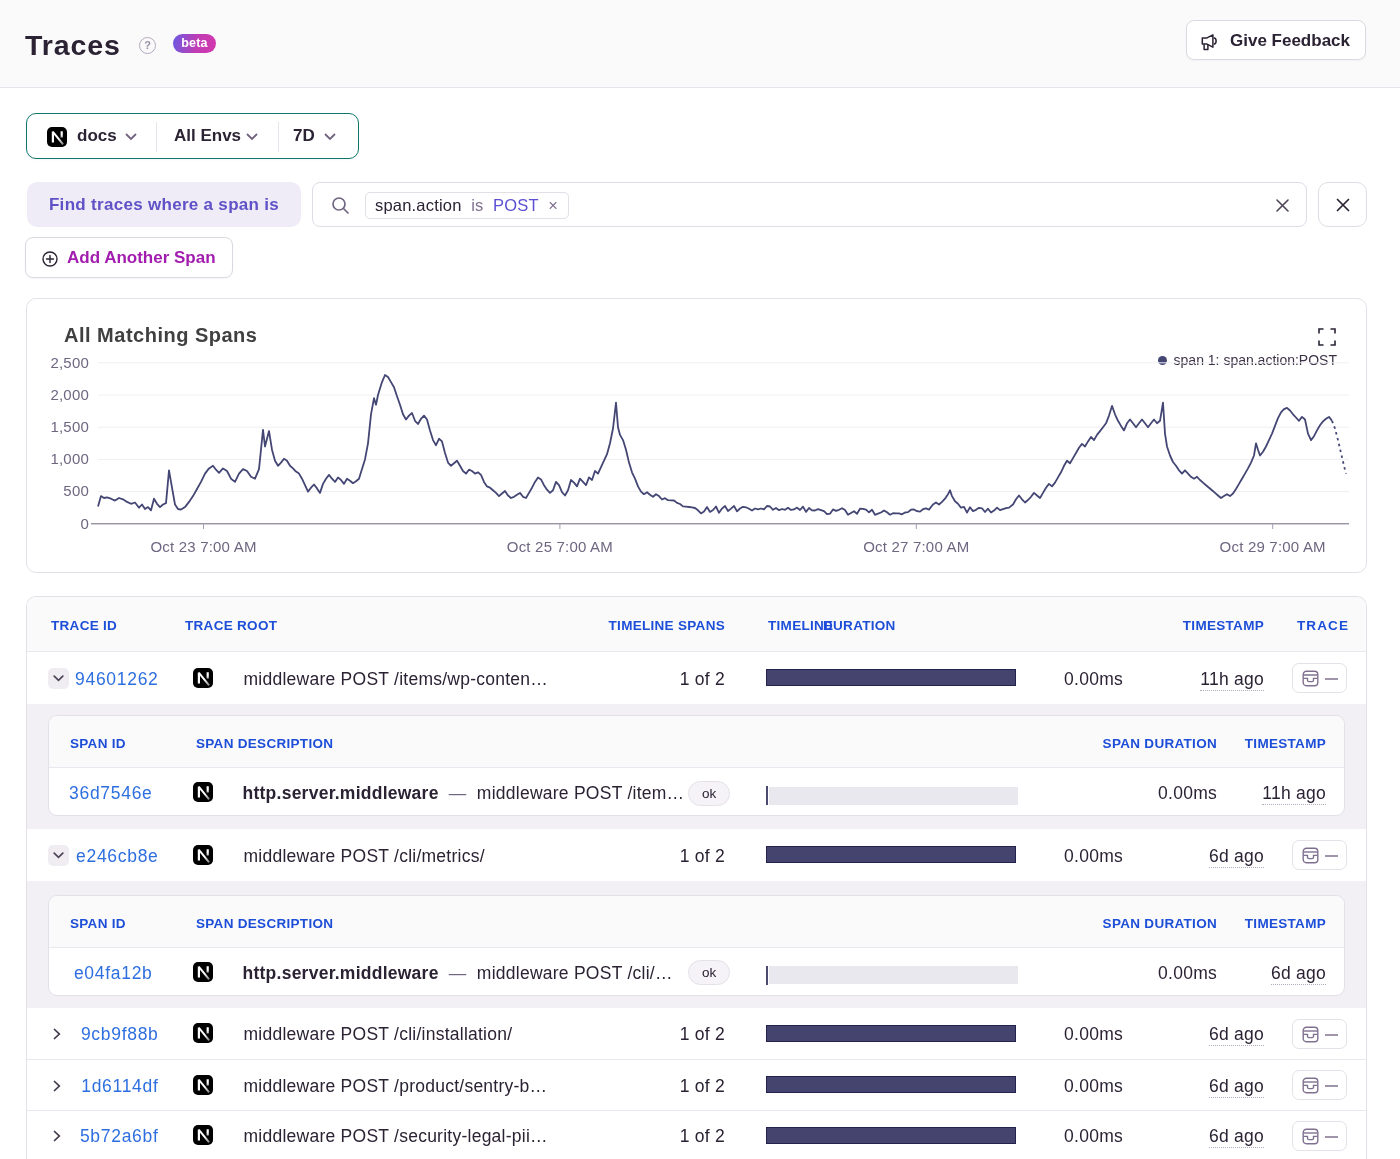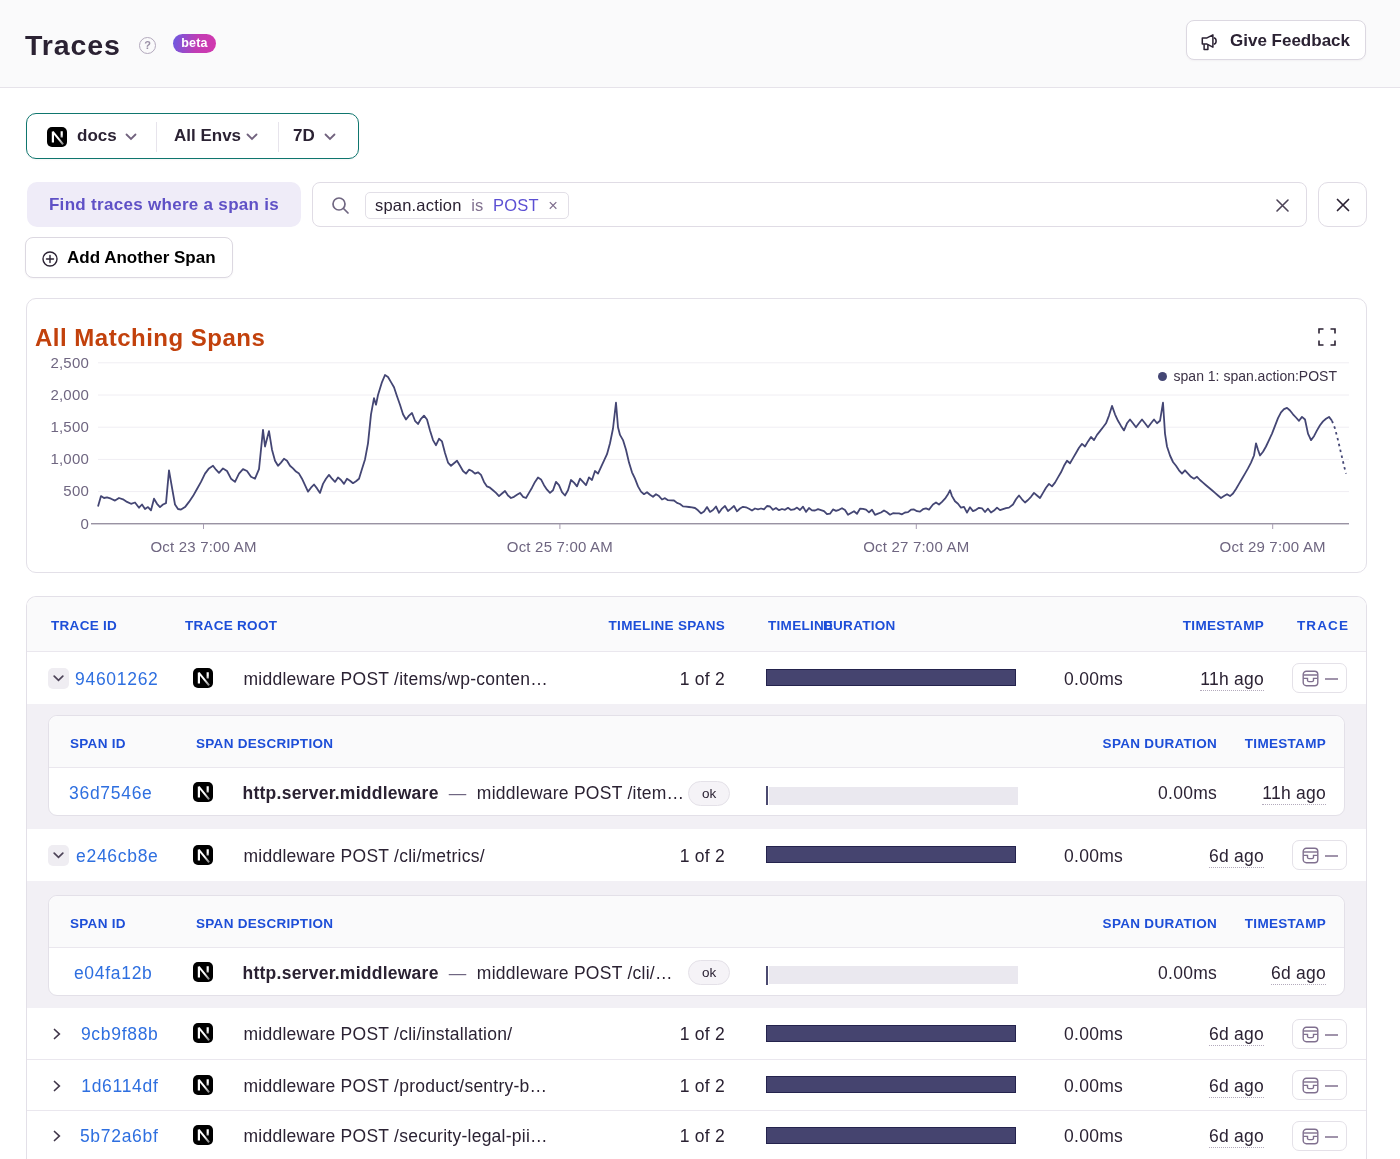--- a/index.html
+++ b/index.html
@@ -23,26 +23,26 @@
 #nlogo1 { position:absolute; left:20px; top:13px; }
 .nlogo { width:20px; height:20px; background:#000; border-radius:5px; position:relative; overflow:hidden; }
 .nlogo svg { position:absolute; left:0; top:0; }
 
 
 #chip { position:absolute; left:27px; top:182px; width:274px; height:45px; background:#efecf8; border-radius:10px; color:#5f51c6; font-size:17px; letter-spacing:0.3px; font-weight:bold; text-align:center; line-height:45px; }
 #search { position:absolute; left:312px; top:182px; width:995px; height:45px; background:#fff; border:1px solid #e0dce5; border-radius:8px; }
 #token { position:absolute; left:52px; top:9px; height:27px; border:1px solid #e2dfe7; border-radius:5px; background:#fff; font-size:16.5px; line-height:25px; padding:0 10px 0 9px; letter-spacing:0.2px; }
 #closebtn { position:absolute; left:1318px; top:182px; width:49px; height:45px; background:#fff; border:1px solid #e0dce5; border-radius:10px; }
 #addspan { position:absolute; left:25px; top:237px; width:208px; height:41px; background:#fff; border:1px solid #dcd8e1; border-radius:8px; box-shadow:0 1px 2px rgba(43,34,51,0.04); }
-#addspan .txt { position:absolute; left:41px; top:10px; font-size:17px; font-weight:bold; color:#000000; }
+#addspan .txt { position:absolute; left:41px; top:10px; font-size:17px; font-weight:bold; color:#a21caf; }
 
 
 #chart { position:absolute; left:26px; top:298px; width:1341px; height:275px; background:#fff; border:1px solid #e3e0e8; border-radius:10px; }
-#charttitle { position:absolute; left:8px; top:25px; font-size:24px; letter-spacing:0.5px; font-weight:bold; color:#c2410c; }
-#legend { position:absolute; right:29px; top:69px; font-size:14px; color:#3c3246; background:#fff; padding-left:4px; }
+#charttitle { position:absolute; left:37px; top:25px; font-size:20px; letter-spacing:0.5px; font-weight:bold; color:#404040; }
+#legend { position:absolute; right:29px; top:53px; font-size:14px; color:#3c3246; background:#fff; padding-left:4px; }
 #legend .dot { display:inline-block; width:9px; height:9px; border-radius:50%; background:#444674; margin-right:7px; position:relative; top:0px; }
 
 
 #table { position:absolute; left:26px; top:596px; width:1341px; height:563px; background:#fff; border:1px solid #e3e0e8; border-radius:10px 10px 0 0; border-bottom:none; overflow:hidden; }
 .thead { position:absolute; left:0; width:1339px; background:#fafafb; }
 .hcell { position:absolute; font-size:13.5px; font-weight:bold; color:#1d4ed8; letter-spacing:0.3px; }
 .row { position:absolute; left:0; width:1339px; background:#fff; }
 .cell { position:absolute; font-size:17.5px; letter-spacing:0.25px; color:#2b2233; line-height:20px;text-align:right; }
 .link { letter-spacing:0.7px; }
 .link { color:#2e6fe0; }

